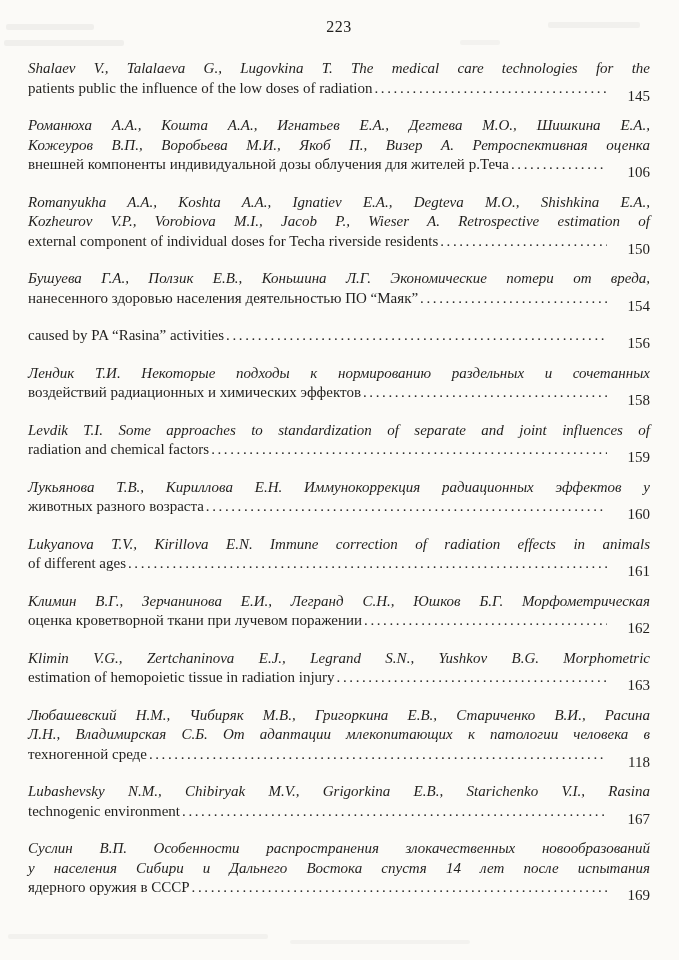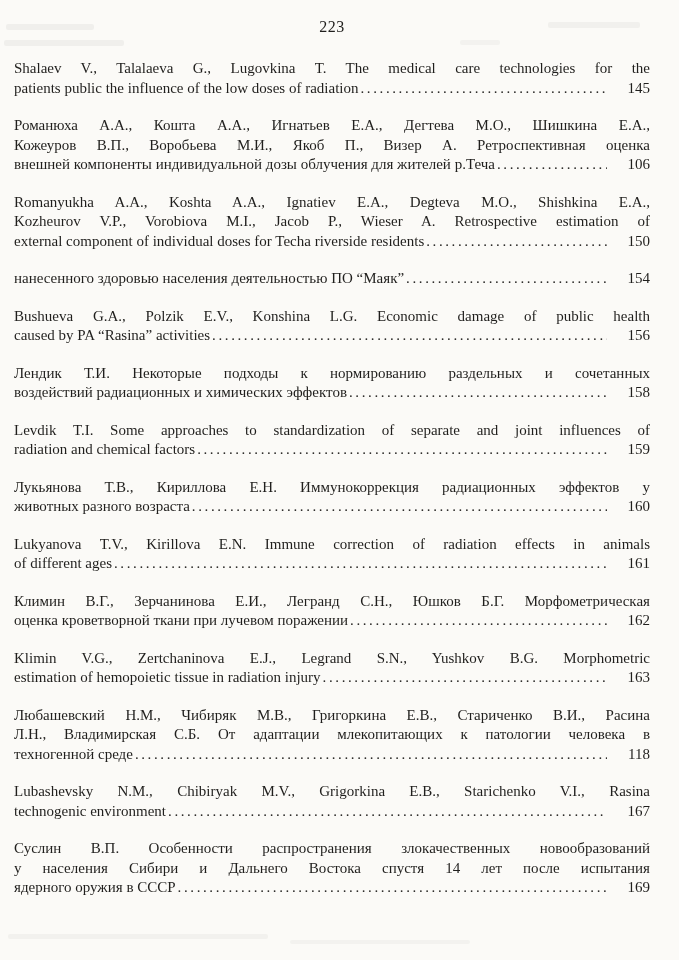--- a/index.html
+++ b/index.html
@@ -7,21 +7,21 @@
     width: 679px;
     height: 960px;
     background: #fbfaf7;
     font-family: "Liberation Serif", "DejaVu Serif", serif;
     color: #201f1d;
     overflow: hidden;
     position: relative;
   }
   .page {
     position: relative;
-    padding: 17px 29px 0 14px;
+    padding: 17px 29px 0 28px;
     box-sizing: border-box;
     width: 679px;
     height: 960px;
   }
   .header-num {
     text-align: center;
     font-size: 16px;
     line-height: 20px;
     margin-bottom: 22px;
     letter-spacing: 0.5px;
@@ -30,40 +30,41 @@
   .entry {
     margin-bottom: 18px;
     font-size: 15px;
     line-height: 19.5px;
   }
   .line {
     text-align: justify;
     text-align-last: justify;
     -moz-text-align-last: justify;
     word-spacing: 1px;
+    font-style: italic;
   }
   .lastline {
     position: relative;
     height: 19.5px;
   }
   .lastline-inner {
     margin-right: 43px;
     overflow: hidden;
     white-space: nowrap;
     height: 19.5px;
   }
   .dots {
     letter-spacing: 2.6px;
     margin-left: 2px;
     color: #2a2927;
   }
   .pagenum {
     position: absolute;
     right: 0;
-    top: 0;
+    top: 8px;
     width: 36px;
     text-align: right;
     font-size: 15px;
   }
   
   .smudge { position: absolute; background: #f0efec; border-radius: 2px; }
   .s1 { left: 6px;  top: 24px;  width: 88px;  height: 6px; }
   .s2 { left: 4px;  top: 40px;  width: 120px; height: 6px; }
   .s3 { left: 548px; top: 22px; width: 92px;  height: 6px; background:#f1f0ed; }
   .s4 { left: 460px; top: 40px; width: 40px;  height: 5px; background:#f3f2ef; }
@@ -105,28 +106,28 @@
     <div class="entry">
       <div class="line">Romanyukha A.A., Koshta A.A., Ignatiev E.A., Degteva M.O., Shishkina E.A.,</div>
       <div class="line">Kozheurov V.P., Vorobiova M.I., Jacob P., Wieser A. Retrospective estimation of</div>
       <div class="lastline">
         <div class="lastline-inner"><span>external component of individual doses for Techa riverside residents</span><span class="dots">........................................................................................................................................................................................................</span></div>
         <span class="pagenum">150</span>
       </div>
     </div>
 
     <div class="entry">
+      <div class="line">Бушуева Г.А., Ползик Е.В., Коньшина Л.Г. Экономические потери от вреда,</div>
       <div class="lastline">
         <div class="lastline-inner"><span>нанесенного здоровью населения деятельностью ПО “Маяк”</span><span class="dots">........................................................................................................................................................................................................</span></div>
         <span class="pagenum">154</span>
       </div>
     </div>
 
     <div class="entry">
-      <div class="line">Bushueva G.A., Polzik E.V., Konshina L.G. Economic damage of public health</div>
       <div class="lastline">
         <div class="lastline-inner"><span>caused by PA “Rasina” activities</span><span class="dots">........................................................................................................................................................................................................</span></div>
         <span class="pagenum">156</span>
       </div>
     </div>
 
     <div class="entry">
       <div class="line">Лендик Т.И. Некоторые подходы к нормированию раздельных и сочетанных</div>
       <div class="lastline">
         <div class="lastline-inner"><span>воздействий радиационных и химических эффектов</span><span class="dots">........................................................................................................................................................................................................</span></div>

